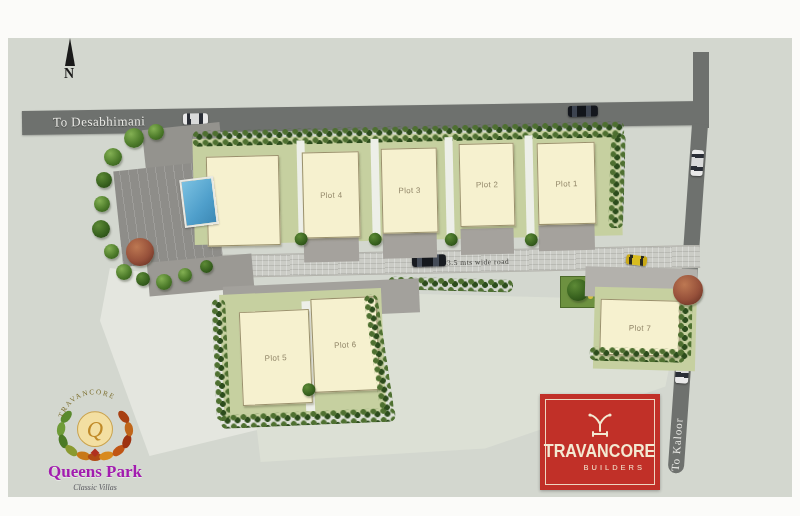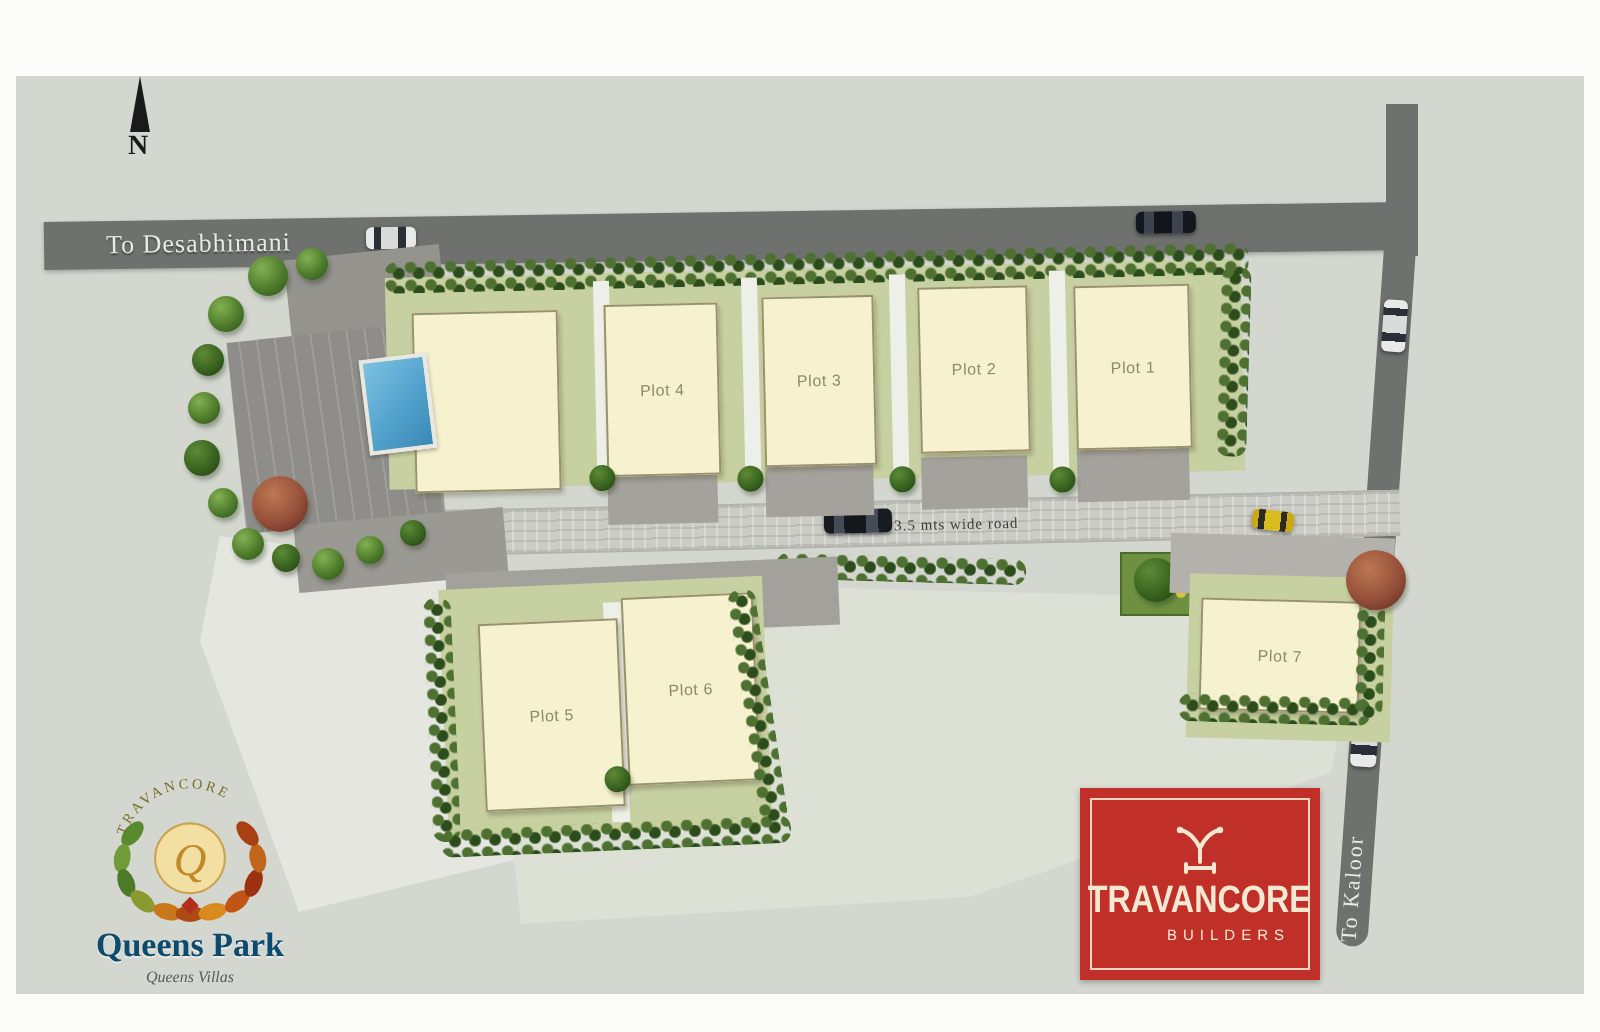--- a/index.html
+++ b/index.html
@@ -62,21 +62,21 @@
   .car-black-h{background:linear-gradient(90deg,#181b20 0 15%,#454c58 15% 30%,#14171c 30% 62%,#454c58 62% 80%,#181b20 80%);}
   .car-yellow-h{background:linear-gradient(90deg,#caa918 0 15%,#2a2a20 15% 30%,#d8bc20 30% 68%,#2a2a20 68% 82%,#c8a815 82%);}
   .car-white-v{background:linear-gradient(180deg,#e9e9e9 0 16%,#2a2e36 16% 30%,#d9dada 30% 64%,#2a2e36 64% 80%,#e9e9e9 80%);}
   
   .compass{position:absolute;left:50px;top:0;width:30px;height:52px;text-align:left;}
   .compass-arrow{width:0;height:0;margin-left:7px;border-left:5px solid transparent;
         border-right:5px solid transparent;border-bottom:28px solid #1a1a1a;}
   .compass-n{font-family:"Liberation Serif",serif;font-weight:bold;font-size:14px;color:#1a1a1a;margin-left:6px;}
   
   .qp-logo{position:absolute;left:27px;top:348px;width:120px;text-align:center;}
-  .qp-title{font-family:"Liberation Serif",serif;font-weight:bold;font-size:17px;color:#0c4a6e;
+  .qp-title{font-family:"Liberation Serif",serif;font-weight:bold;font-size:17px;color:#a21caf;
         margin-top:-4px;text-shadow:0 1px 0 rgba(255,255,255,.5);}
   .qp-sub{font-family:"Liberation Serif",serif;font-style:italic;font-size:8px;color:#5a5a60;margin-top:1px;}
   
   .tb-logo{position:absolute;left:532px;top:356px;width:120px;height:96px;background:#c13028;
         box-shadow:0 1px 3px rgba(0,0,0,.3);}
   .tb-inner{position:absolute;inset:5px;border:1px solid rgba(243,233,210,.9);
         display:flex;flex-direction:column;align-items:center;justify-content:center;}
   .tb-title{color:#f3e9d2;font-weight:bold;font-size:19px;letter-spacing:0;transform:scaleX(.85);
         margin-top:2px;white-space:nowrap;}
   .tb-sub{color:#f3e9d2;font-size:7.5px;letter-spacing:3px;align-self:flex-end;margin-right:9px;margin-top:1px;}
@@ -220,21 +220,21 @@
         <ellipse cx="76" cy="30" rx="7" ry="4" fill="#a84012" transform="rotate(50 76 30)"></ellipse>
       </g>
       <circle cx="48" cy="42" r="17" fill="#f3dfa2" stroke="#caa34e" stroke-width="1"></circle>
       <text x="48" y="50" text-anchor="middle" font-family="Liberation Serif,serif" font-style="italic" font-size="22" fill="#c08a28">Q</text>
       <text font-family="Liberation Serif,serif" font-size="7" letter-spacing="1.5" fill="#7a6c2a">
         <textPath href="#qparc" startOffset="10">TRAVANCORE</textPath>
       </text>
       <rect x="45" y="62" width="6" height="6" fill="#b03020" transform="rotate(45 48 65)"></rect>
     </svg>
     <div class="qp-title">Queens Park</div>
-    <div class="qp-sub">Queens Villas</div>
+    <div class="qp-sub">Classic Villas</div>
   </div>
 
   <div class="tb-logo">
     <div class="tb-inner">
       <svg width="32" height="26" viewBox="0 0 32 26">
         <g stroke="#f3e9d2" stroke-width="2" fill="none" stroke-linecap="round">
           <path d="M6,3 Q12,4 16,12"></path>
           <path d="M26,3 Q20,4 16,12"></path>
           <path d="M16,12 L16,19"></path>
           <path d="M9,22 H23"></path>

